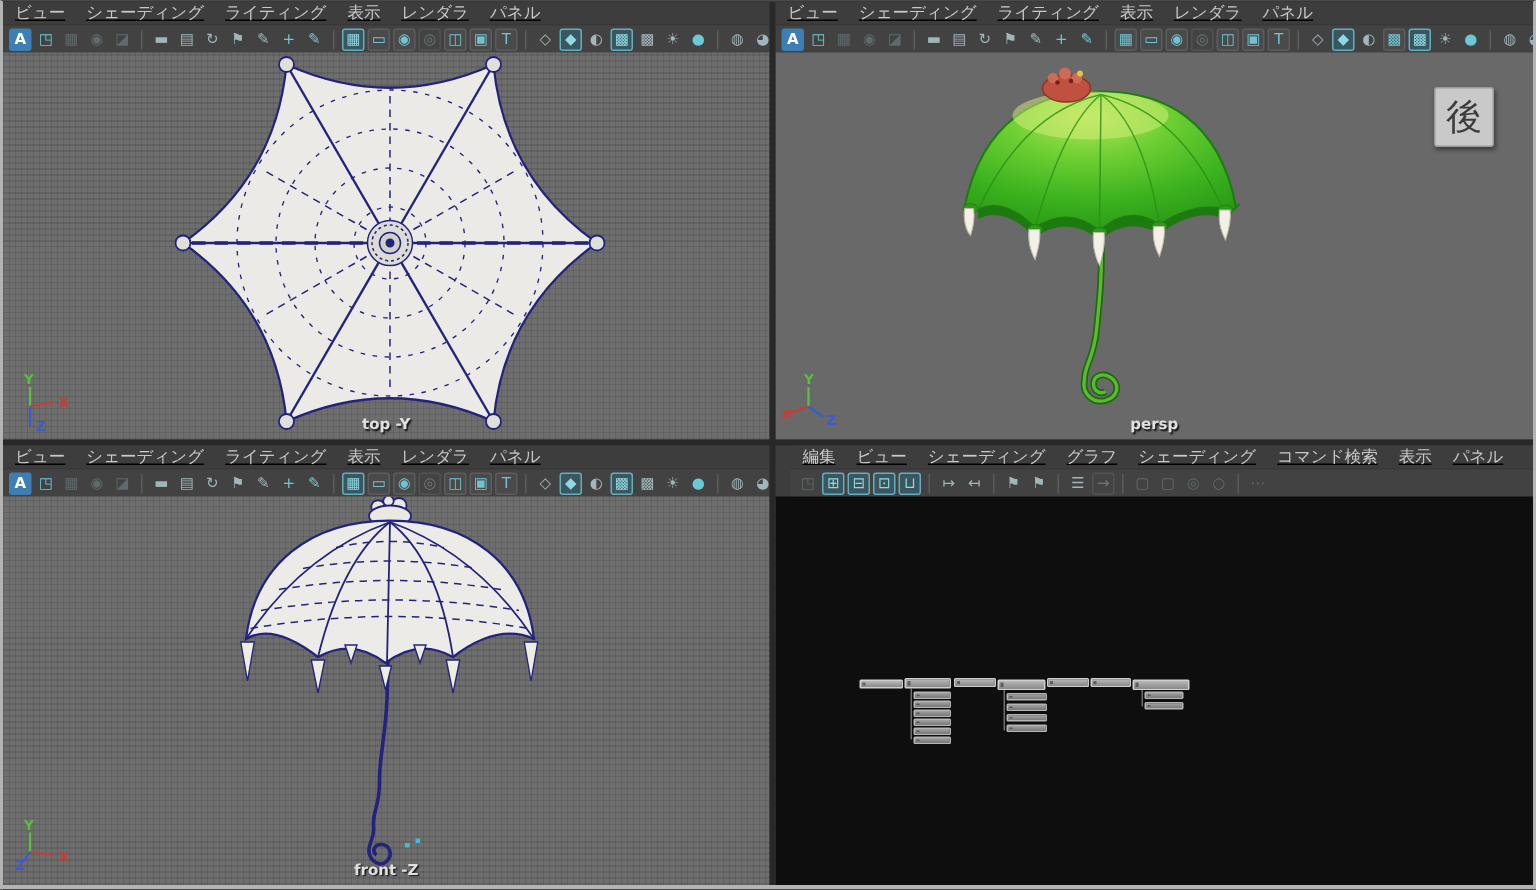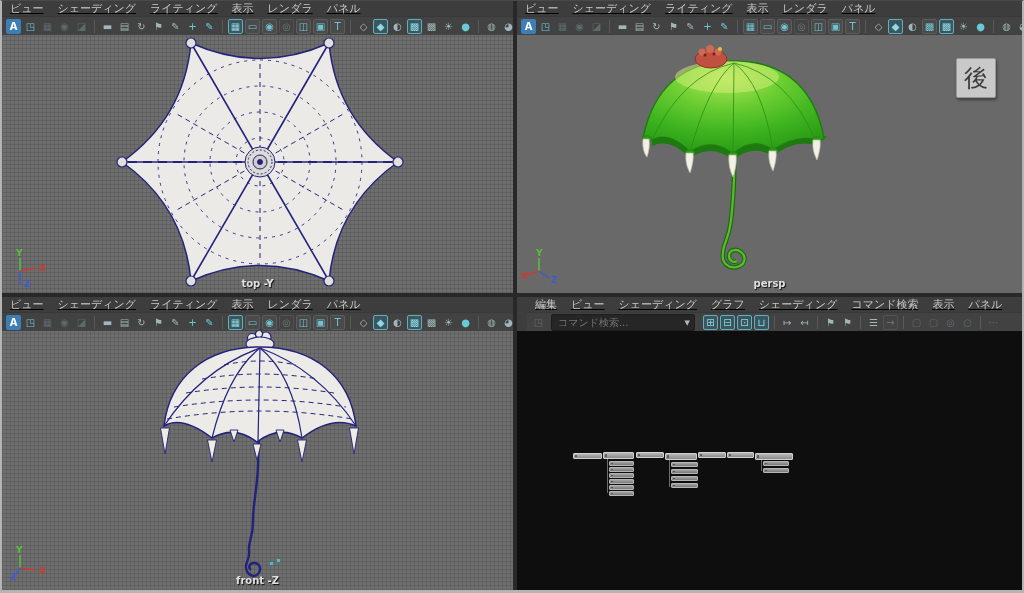--- a/index.html
+++ b/index.html
@@ -366,24 +366,20 @@
         <span class="menu-item">グラフ</span>
         <span class="menu-item">シェーディング</span>
         <span class="menu-item">コマンド検索</span>
         <span class="menu-item">表示</span>
         <span class="menu-item">パネル</span>
       </div>
     <div class="toolbar">
       <span style="display:flex;align-items:center;">
           <span class="icon s-dim">◳</span>
         </span>
-      <span class="search-box">
-        <input class="search-input" placeholder="コマンド検索..." style="">
-        <span class="dd-arrow">▼</span>
-      </span>
       <span style="display:flex;align-items:center;">
           <span class="icon s-on">⊞</span>
           <span class="icon s-on">⊟</span>
           <span class="icon s-on">⊡</span>
           <span class="icon s-on">⊔</span>
           <span class="tsep"></span>
           <span class="icon s-norm">↦</span>
           <span class="icon s-norm">↤</span>
           <span class="tsep"></span>
           <span class="icon s-norm">⚑</span>

